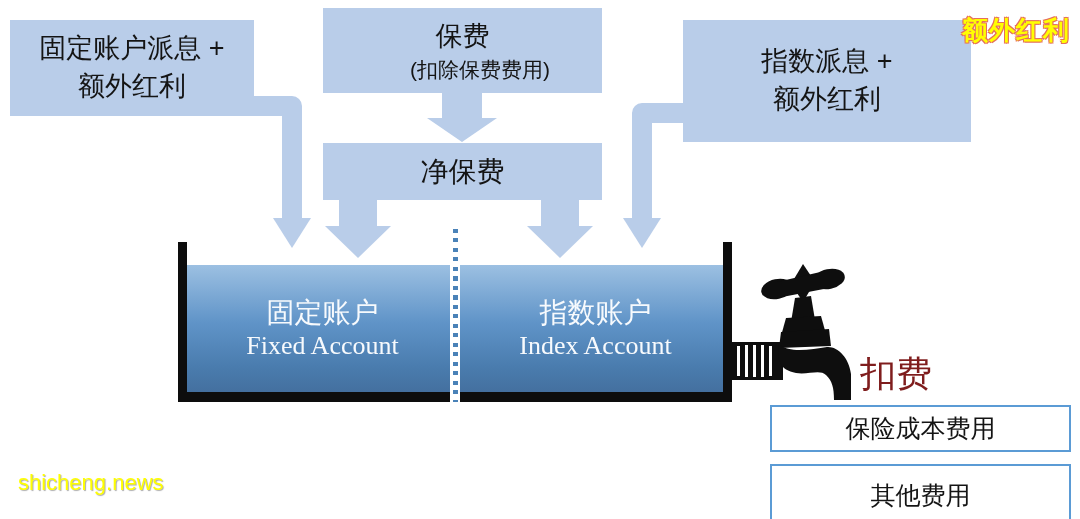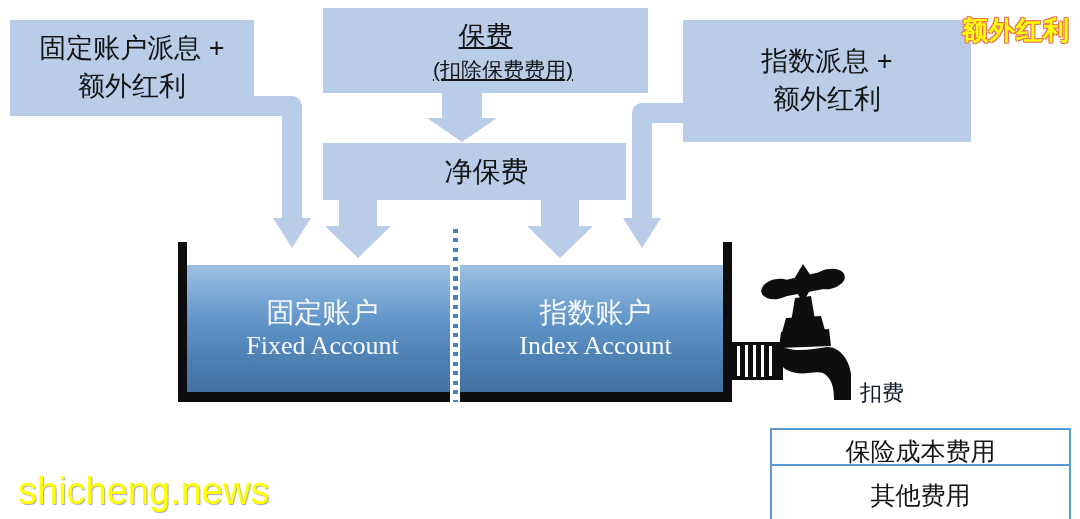--- a/index.html
+++ b/index.html
@@ -8,23 +8,23 @@
     font-family:"Liberation Sans","DejaVu Sans",sans-serif;color:#1a1a1a;
   }
   
   .flowbox{
     position:absolute;background:#b9cde9;display:flex;flex-direction:column;
     align-items:center;justify-content:center;text-align:center;
     font-size:27px;line-height:1.4;color:#141414;
   }
   .flowbox .sub{font-size:21px;line-height:1.3;margin-left:35px;}
   #box-fixed-dividend{left:10px;top:20px;width:244px;height:96px;}
-  #box-premium{left:323px;top:8px;width:325px;height:85px;text-decoration:underline;}
+  #box-premium{left:323px;top:8px;width:279px;height:85px;}
   #box-index-dividend{left:683px;top:20px;width:288px;height:122px;}
-  #box-net-premium{left:323px;top:143px;width:279px;height:57px;font-size:28px;padding-left:24px;}
+  #box-net-premium{left:323px;top:143px;width:279px;height:57px;font-size:28px;}
 
   
   #arrow-layer{position:absolute;left:0;top:0;width:1080px;height:519px;pointer-events:none;}
 
   
   .tank{position:absolute;left:178px;top:242px;width:554px;height:160px;}
   .tank .wall{position:absolute;top:0;bottom:0;width:9px;background:#0d0d0d;}
   .tank .wall.left{left:0;}
   .tank .wall.right{right:0;}
   .tank .floor{position:absolute;left:0;right:0;bottom:0;height:10px;background:#0d0d0d;}
@@ -40,37 +40,37 @@
   .tank .half .zh{font-size:28px;line-height:1.25;}
   .tank .half .en{font-size:26px;line-height:1.25;font-family:Liberation Serif, serif;}
   .tank .divider{position:absolute;left:272px;top:-13px;bottom:0;width:10px;background:#ffffff;}
   .tank .divider .dots{
     width:5px;height:100%;margin:0 auto;
     background:repeating-linear-gradient(180deg,#4a82b8 0px,#4a82b8 4px,rgba(0,0,0,0) 4px,rgba(0,0,0,0) 9.5px);
   }
 
   
   #faucet{position:absolute;left:728px;top:258px;width:130px;height:150px;}
-  #deduct-label{position:absolute;left:860px;top:350px;font-size:22px;color:#0f172a;margin-top:28px;}
+  #deduct-label{position:absolute;left:860px;top:350px;font-size:36px;color:#7f1d1d;}
   .feebox{
     position:absolute;left:770px;width:301px;height:47px;background:#ffffff;
     border:2px solid #5b9bd5;box-sizing:border-box;display:flex;align-items:center;justify-content:center;
     font-size:25px;color:#141414;
   }
-  #feebox-insurance-cost{top:428px;}
+  #feebox-insurance-cost{top:405px;}
   #feebox-other{top:464px;height:62px;}
 
   
   #brand-watermark{
     position:absolute;right:10px;top:13px;font-size:26px;font-weight:bold;color:#ffff00;
     text-shadow:1px 1px 0 #e5705c,-1px -1px 0 #e5705c,1px -1px 0 #e5705c,-1px 1px 0 #e5705c;
     letter-spacing:1px;
   }
   #site-watermark{
-    position:absolute;left:18px;top:470px;font-size:38px;color:#ffff00;
+    position:absolute;left:18px;top:470px;font-size:22px;color:#ffff00;
     text-shadow:1px 1px 1px #aaaaaa;
   }
 </style>
 </head>
 <body>
 
 <div class="stage">
 
   <svg id="arrow-layer" viewBox="0 0 1080 519" xmlns="http://www.w3.org/2000/svg">
 

